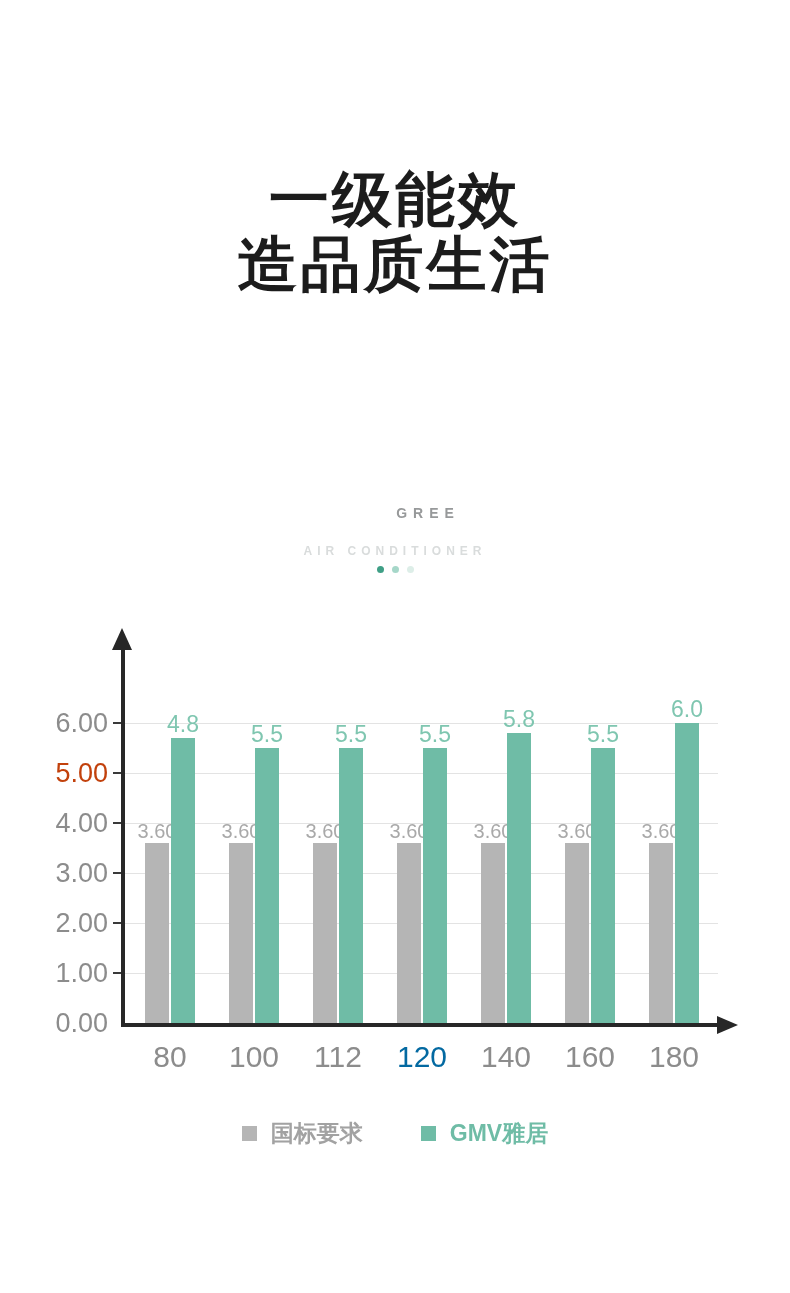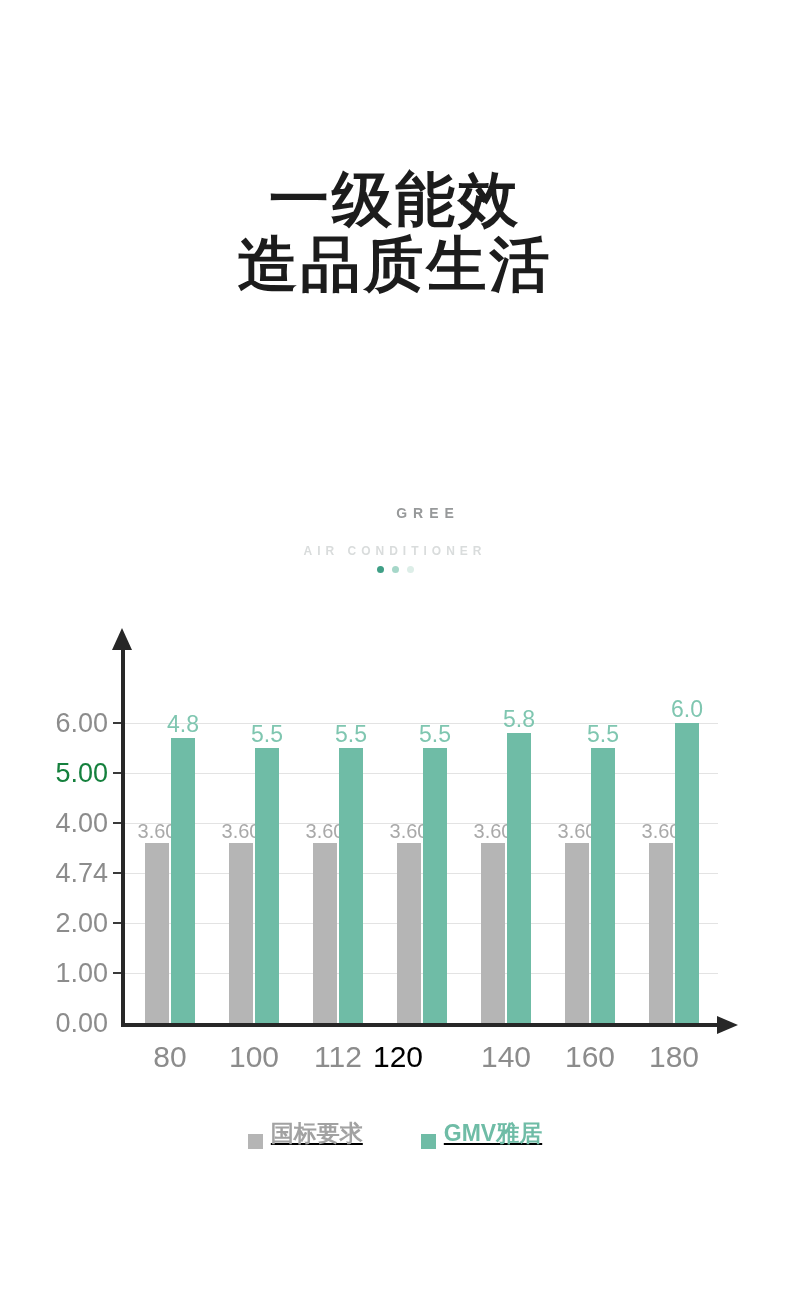--- a/index.html
+++ b/index.html
@@ -56,21 +56,21 @@
   .x-arrow {
     position:absolute; left:717px; top:1016px; width:0; height:0;
     border-top:9px solid transparent; border-bottom:9px solid transparent;
     border-left:21px solid #272727;
   }
 
   .legend {
     position:absolute; top:1118px; left:0; width:790px; height:30px;
     display:flex; justify-content:center; align-items:center; gap:58px;
   }
-  .legend-item { display:flex; align-items:flex-end; gap:8px;text-decoration:underline; }
+  .legend-item { display:flex; align-items:center; gap:14px; }
   .legend-swatch { width:15px; height:15px; }
   .legend-label-0 { font-size:23px; color:#a2a2a2; font-weight:bold; }
   .legend-label-1 { font-size:23px; font-weight:bold; }
 </style>
 </head>
 <body>
 
 <div class="canvas">
 
   <div class="abs center-text title-line" style="top:165px;">一级能效</div>
@@ -90,27 +90,27 @@
     <div class="y-arrow"></div>
     <div class="y-axis"></div>
     <div class="x-axis"></div>
     <div class="x-arrow"></div>
     <div id="chart-dynamic">
         <div class="gridline" style="left: 125px; top: 723px; width: 593px; background: rgb(227, 227, 227);"></div>
         <div class="tick" style="left: 113px; top: 722px;"></div>
         <div class="y-label" style="left: 28px; top: 707px; color: rgb(140, 140, 140);">6.00</div>
         <div class="gridline" style="left: 125px; top: 773px; width: 593px; background: rgb(227, 227, 227);"></div>
         <div class="tick" style="left: 113px; top: 772px;"></div>
-        <div class="y-label" style="left: 28px; top: 757px; color: #15803d;">5.00</div>
+        <div class="y-label" style="left: 28px; top: 757px; color: #c2410c;">5.00</div>
         <div class="gridline" style="left: 125px; top: 823px; width: 593px; background: rgb(227, 227, 227);"></div>
         <div class="tick" style="left: 113px; top: 822px;"></div>
         <div class="y-label" style="left: 28px; top: 807px; color: rgb(140, 140, 140);">4.00</div>
         <div class="gridline" style="left: 125px; top: 873px; width: 593px; background: rgb(227, 227, 227);"></div>
         <div class="tick" style="left: 113px; top: 872px;"></div>
-        <div class="y-label" style="left: 28px; top: 857px; color: rgb(140, 140, 140);">4.74</div>
+        <div class="y-label" style="left: 28px; top: 857px; color: rgb(140, 140, 140);">3.00</div>
         <div class="gridline" style="left: 125px; top: 923px; width: 593px; background: rgb(227, 227, 227);"></div>
         <div class="tick" style="left: 113px; top: 922px;"></div>
         <div class="y-label" style="left: 28px; top: 907px; color: rgb(140, 140, 140);">2.00</div>
         <div class="gridline" style="left: 125px; top: 973px; width: 593px; background: rgb(227, 227, 227);"></div>
         <div class="tick" style="left: 113px; top: 972px;"></div>
         <div class="y-label" style="left: 28px; top: 957px; color: rgb(140, 140, 140);">1.00</div>
         <div class="y-label" style="left: 28px; top: 1007px; color: rgb(140, 140, 140);">0.00</div>
         <div class="bar" style="left: 145px; top: 843px; width: 24px; height: 180px; background: rgb(181, 181, 181);"></div>
         <div class="bar-label s0" style="left: 127px; top: 821px; width: 60px; color: rgb(169, 169, 169);">3.60</div>
         <div class="bar" style="left: 171px; top: 738px; width: 24px; height: 285px; background: rgb(111, 188, 166);"></div>
@@ -123,21 +123,21 @@
         <div class="x-label" style="left: 212px; top: 1041px; color: rgb(140, 140, 140);">100</div>
         <div class="bar" style="left: 313px; top: 843px; width: 24px; height: 180px; background: rgb(181, 181, 181);"></div>
         <div class="bar-label s0" style="left: 295px; top: 821px; width: 60px; color: rgb(169, 169, 169);">3.60</div>
         <div class="bar" style="left: 339px; top: 748px; width: 24px; height: 275px; background: rgb(111, 188, 166);"></div>
         <div class="bar-label s1" style="left: 321px; top: 726px; width: 60px; color: rgb(127, 198, 176);">5.5</div>
         <div class="x-label" style="left: 296px; top: 1041px; color: rgb(140, 140, 140);">112</div>
         <div class="bar" style="left: 397px; top: 843px; width: 24px; height: 180px; background: rgb(181, 181, 181);"></div>
         <div class="bar-label s0" style="left: 379px; top: 821px; width: 60px; color: rgb(169, 169, 169);">3.60</div>
         <div class="bar" style="left: 423px; top: 748px; width: 24px; height: 275px; background: rgb(111, 188, 166);"></div>
         <div class="bar-label s1" style="left: 405px; top: 726px; width: 60px; color: rgb(127, 198, 176);">5.5</div>
-        <div class="x-label" style="left: 356px; top: 1041px; color: #000000;">120</div>
+        <div class="x-label" style="left: 380px; top: 1041px; color: #0369a1;">120</div>
         <div class="bar" style="left: 481px; top: 843px; width: 24px; height: 180px; background: rgb(181, 181, 181);"></div>
         <div class="bar-label s0" style="left: 463px; top: 821px; width: 60px; color: rgb(169, 169, 169);">3.60</div>
         <div class="bar" style="left: 507px; top: 733px; width: 24px; height: 290px; background: rgb(111, 188, 166);"></div>
         <div class="bar-label s1" style="left: 489px; top: 711px; width: 60px; color: rgb(127, 198, 176);">5.8</div>
         <div class="x-label" style="left: 464px; top: 1041px; color: rgb(140, 140, 140);">140</div>
         <div class="bar" style="left: 565px; top: 843px; width: 24px; height: 180px; background: rgb(181, 181, 181);"></div>
         <div class="bar-label s0" style="left: 547px; top: 821px; width: 60px; color: rgb(169, 169, 169);">3.60</div>
         <div class="bar" style="left: 591px; top: 748px; width: 24px; height: 275px; background: rgb(111, 188, 166);"></div>
         <div class="bar-label s1" style="left: 573px; top: 726px; width: 60px; color: rgb(127, 198, 176);">5.5</div>
         <div class="x-label" style="left: 548px; top: 1041px; color: rgb(140, 140, 140);">160</div>

